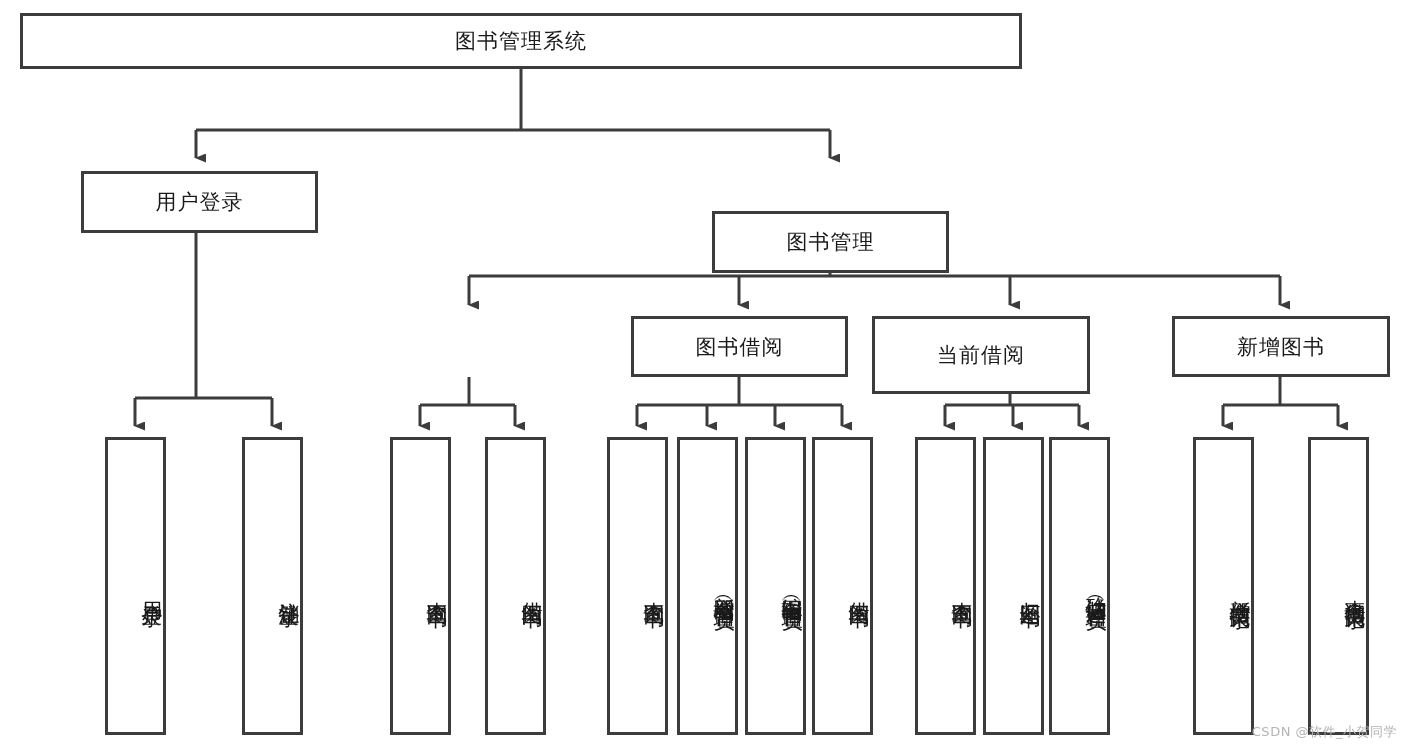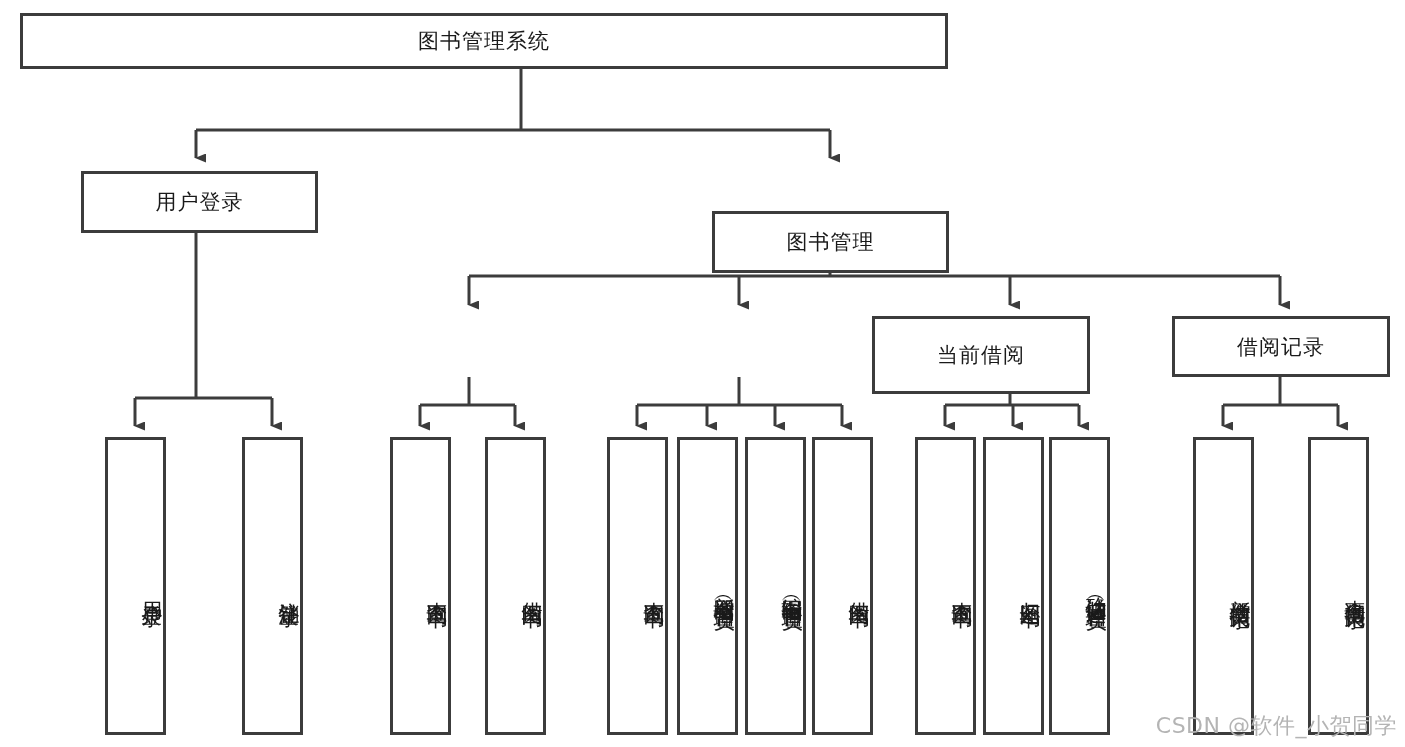--- a/index.html
+++ b/index.html
@@ -56,21 +56,21 @@
     white-space: nowrap;
   }
   .node.vertical .node-label {
     writing-mode: vertical-rl;
     text-orientation: upright;
   }
   #watermark {
     position: absolute;
     right: 8px;
     bottom: 6px;
-    font-size: 22px;
+    font-size: 13px;
     color: #b4b4b4;
     letter-spacing: 0.5px;
     z-index: 5;
     white-space: nowrap;
     pointer-events: none;
   }
 </style>
 </head>
 <body>
 
@@ -120,36 +120,39 @@
       <line x1="1013" y1="405" x2="1013" y2="426" marker-end="url(#arrowhead)"></line>
       <line x1="1079" y1="405" x2="1079" y2="426" marker-end="url(#arrowhead)"></line>
 
       <line x1="1280" y1="377" x2="1280" y2="405"></line>
       <line x1="1223" y1="405" x2="1338" y2="405"></line>
       <line x1="1223" y1="405" x2="1223" y2="426" marker-end="url(#arrowhead)"></line>
       <line x1="1338" y1="405" x2="1338" y2="426" marker-end="url(#arrowhead)"></line>
     </g>
   </svg>
 
-  <div class="node horizontal" style="left:20px; top:13px; width:928px; height:56px;">
+  <div class="node horizontal" style="left:20px; top:13px; width:1002px; height:56px;">
     <span class="node-label">图书管理系统</span>
   </div>
 
   <div class="node horizontal" style="left:81px; top:171px; width:237px; height:62px;">
     <span class="node-label">用户登录</span>
   </div>
   <div class="node horizontal" style="left:712px; top:171px; width:237px; height:62px;margin-top:40px;">
     <span class="node-label">图书管理</span>
   </div>
 
+  <div class="node horizontal" style="left:631px; top:316px; width:217px; height:61px;">
+    <span class="node-label">图书借阅</span>
+  </div>
   <div class="node horizontal" style="left:872px; top:316px; width:218px; height:78px;">
     <span class="node-label">当前借阅</span>
   </div>
   <div class="node horizontal" style="left:1172px; top:316px; width:218px; height:61px;">
-    <span class="node-label">借阅记录</span>
+    <span class="node-label">新增图书</span>
   </div>
 
   <div class="node vertical" style="left:105px; top:437px; width:61px; height:298px;">
     <span class="node-label">用户登录</span>
   </div>
   <div class="node vertical" style="left:242px; top:437px; width:61px; height:298px;">
     <span class="node-label">注销登录</span>
   </div>
 
   <div class="node vertical" style="left:390px; top:437px; width:61px; height:298px;">

